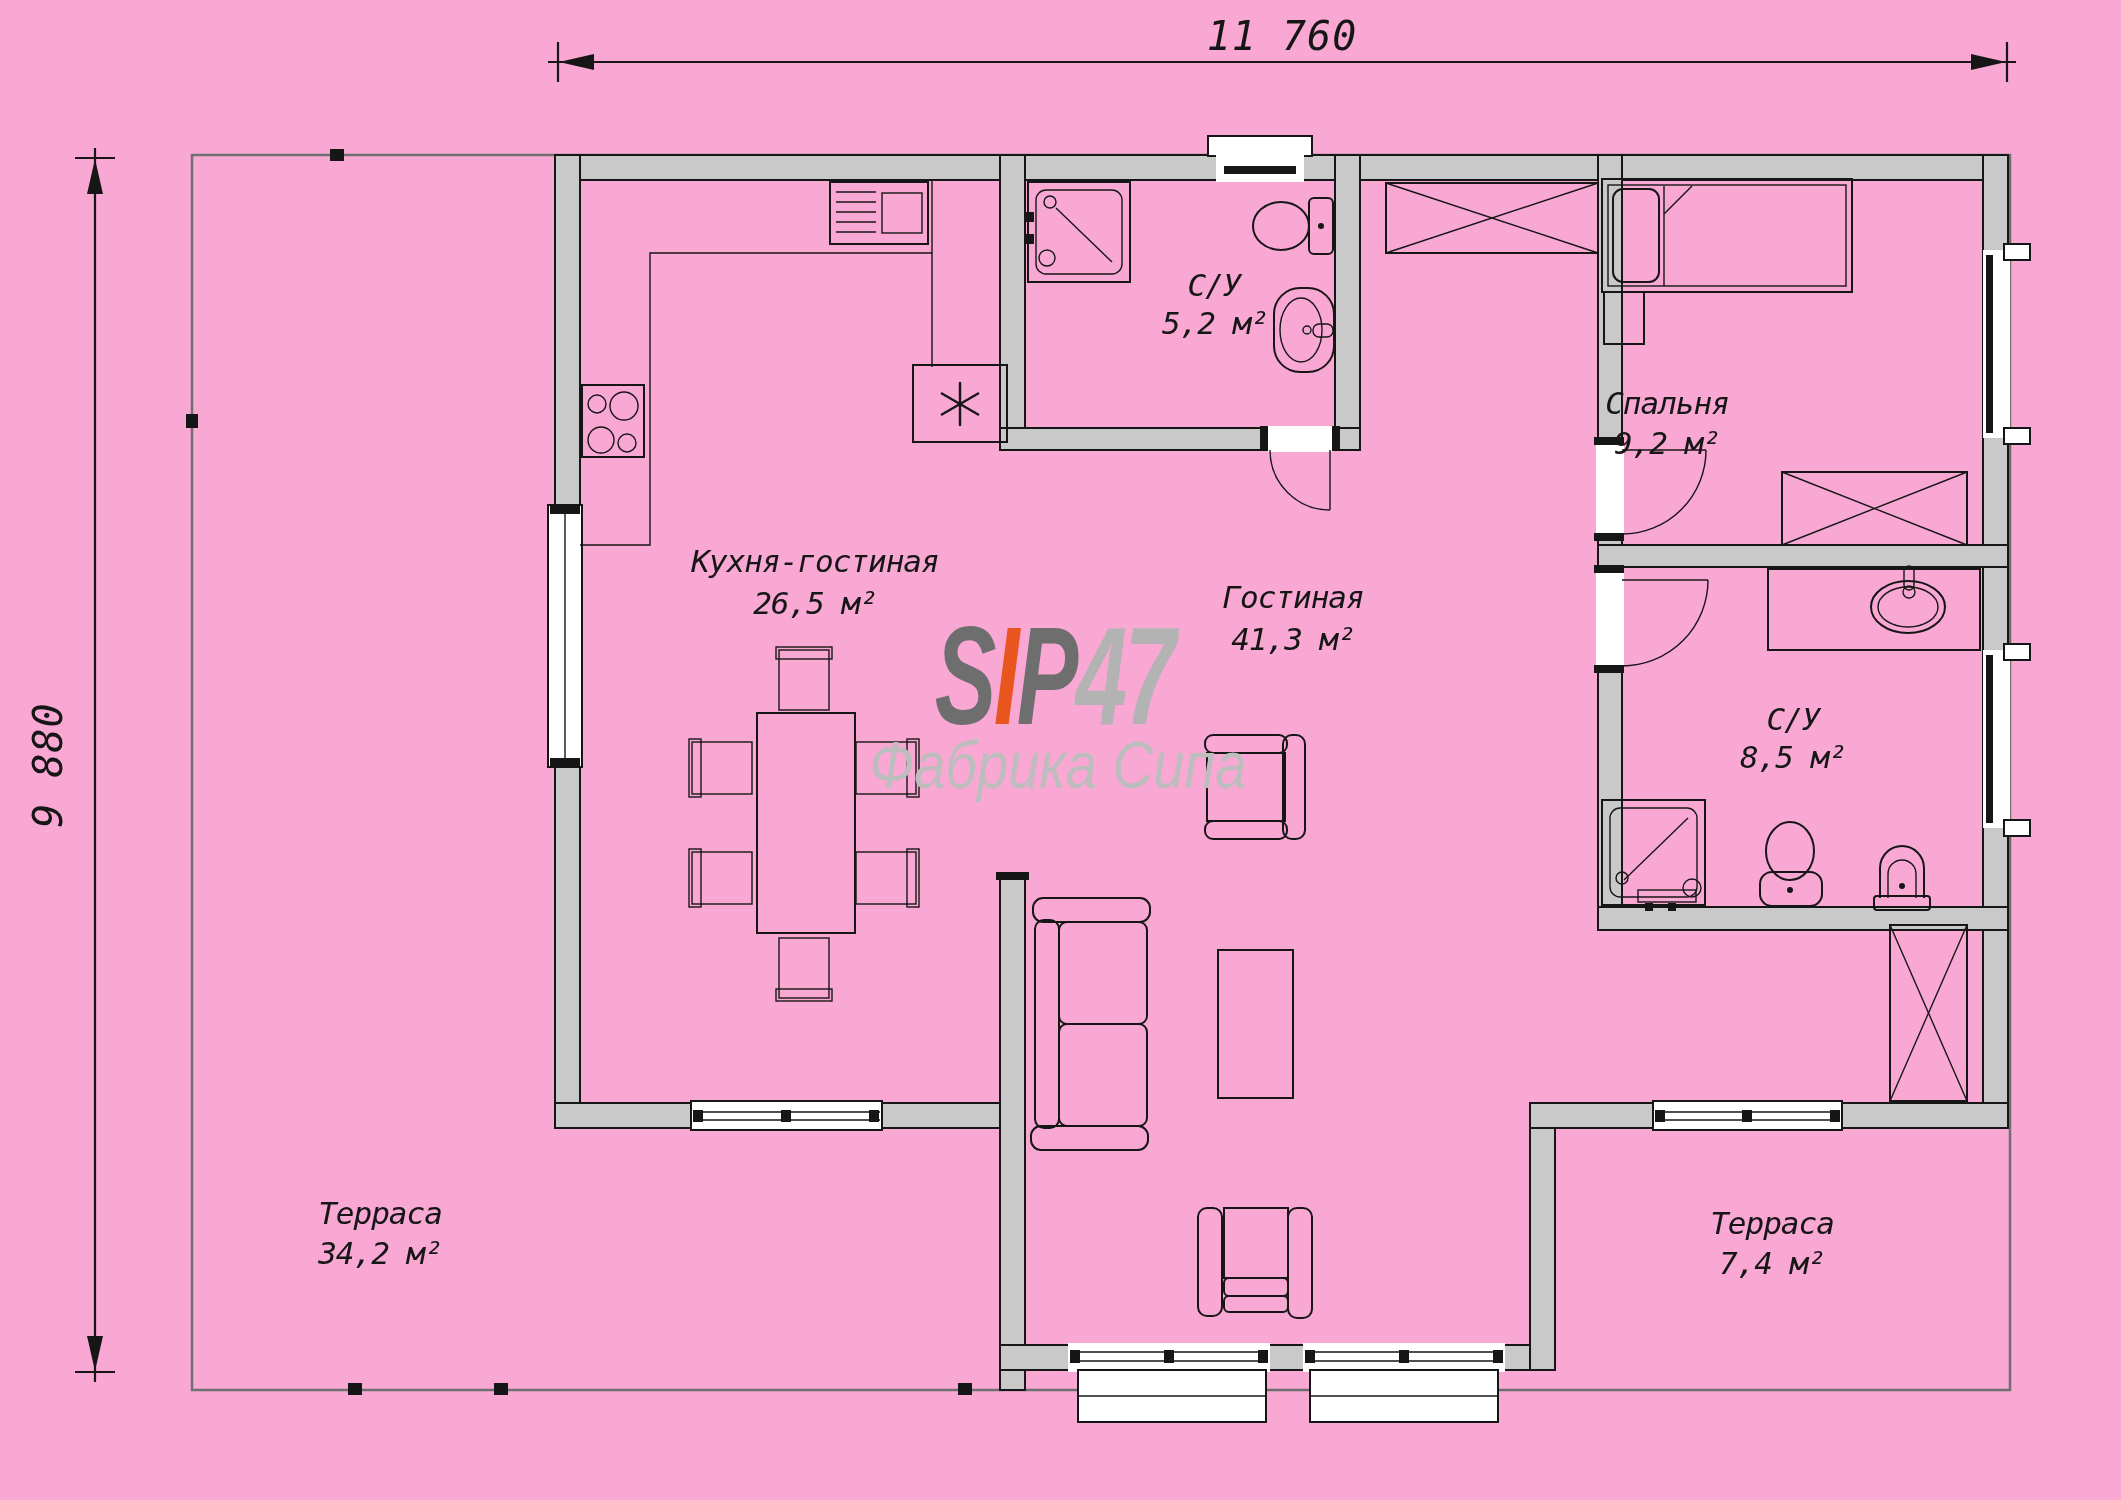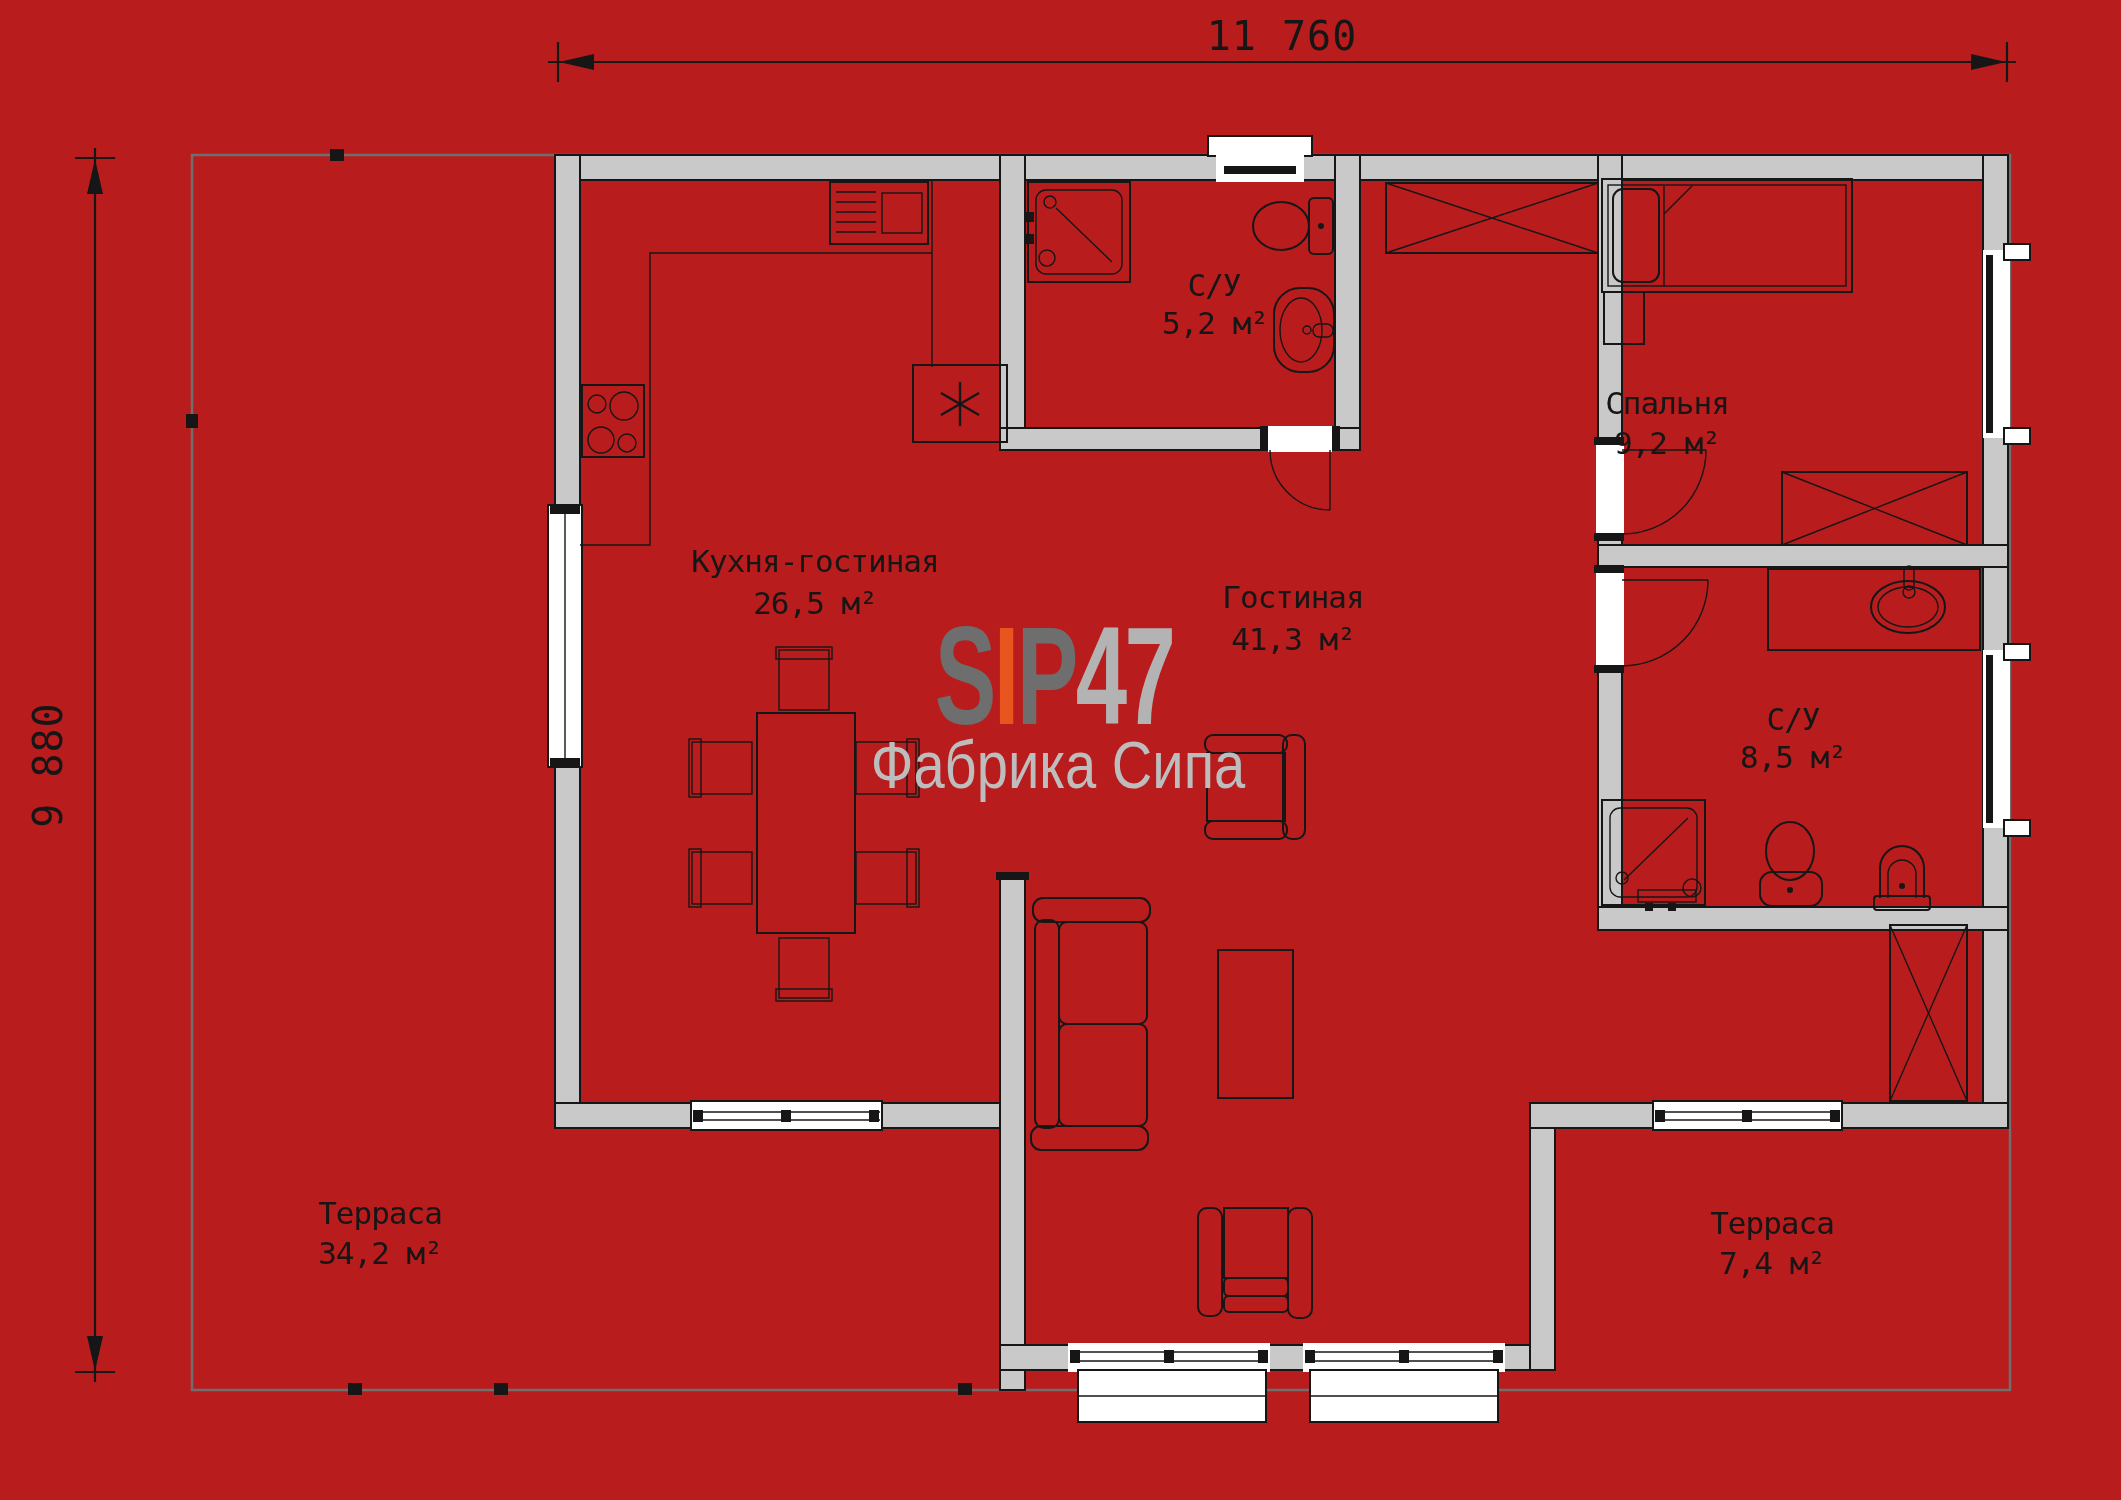--- a/index.html
+++ b/index.html
@@ -1,16 +1,16 @@
 <!DOCTYPE html>
 <html><head>
 <meta charset="utf-8">
 <style>
   html,body{margin:0;padding:0;background:#ffffff;}
-  #stage{position:relative;width:2121px;height:1500px;background:#b91c1c;overflow:hidden;}
+  #stage{position:relative;width:2121px;height:1500px;background:#f9a8d4;overflow:hidden;font-style:italic;}
   svg{position:absolute;left:0;top:0;}
   .w    {fill:#c9c9c9;stroke:#161616;stroke-width:2;}
   .ln   {fill:none;stroke:#161616;stroke-width:2;}
   .thin {fill:none;stroke:#161616;stroke-width:1.4;}
   .blk  {fill:#161616;stroke:none;}
   .wht  {fill:#ffffff;stroke:#161616;stroke-width:2;}
   .gap  {fill:#ffffff;stroke:none;}
   .deck {fill:none;stroke:#6f6f6f;stroke-width:2.5;}
   .dimln{fill:none;stroke:#161616;stroke-width:2.2;}
   .lbl  {font-family:"DejaVu Sans Mono",monospace;font-size:31px;fill:#161616;text-anchor:middle;letter-spacing:-1px;}

